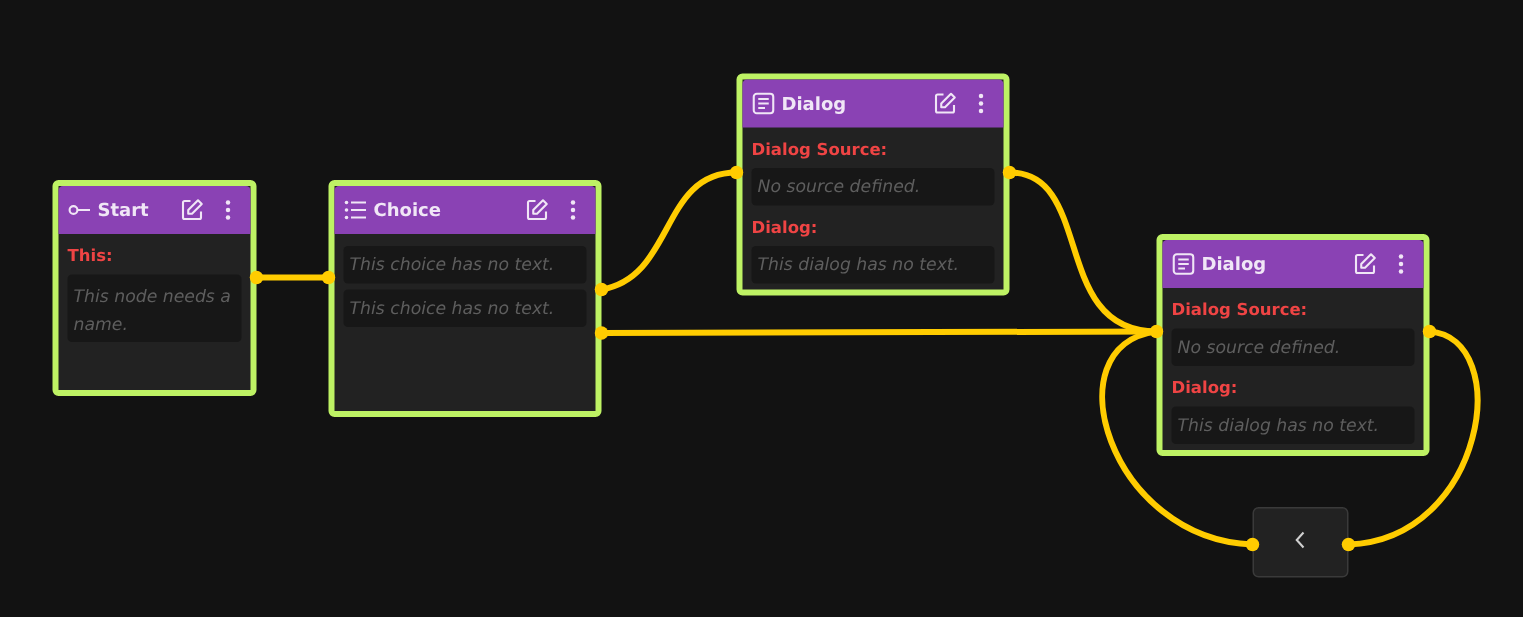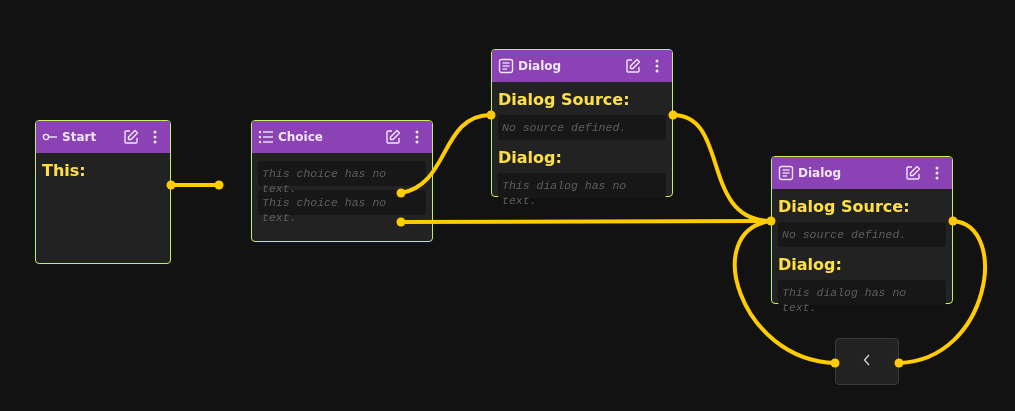--- a/index.html
+++ b/index.html
@@ -1,27 +1,27 @@
 <!DOCTYPE html>
 <html><head>
 <meta charset="utf-8">
 <style>
   html,body{margin:0;padding:0;}
   body{width:1015px;height:411px;background:#121212;position:relative;overflow:hidden;font-family:"DejaVu Sans","Liberation Sans",sans-serif;}
   .canvas{position:absolute;left:0;top:0;width:1015px;height:411px;}
   svg.edges{position:absolute;left:0;top:0;width:1015px;height:411px;pointer-events:none;z-index:2;}
-  .node{position:absolute;background:#222222;border:1px solid #bef264;border-radius:4px;box-sizing:border-box;z-index:1;}
+  .node{position:absolute;background:#222222;border:4px solid #bef264;border-radius:4px;box-sizing:border-box;z-index:1;}
   .node-header{height:32px;background:#8a42b4;border-radius:3px 3px 0 0;display:flex;align-items:center;padding:0 6px;color:#f0e6f6;font-size:12px;font-weight:bold;}
   .node-header .hicon{width:16px;height:16px;margin-right:4px;display:inline-flex;align-items:center;justify-content:center;}
   .node-header .title{flex:1;}
   .node-header .btn{width:18px;height:18px;display:inline-flex;align-items:center;justify-content:center;margin-left:6px;cursor:pointer;}
   .node-body{padding:8px 6px 6px 6px;}
-  .lbl{color:#fde047;font-size:16px;font-weight:bold;margin:0 0 6px 0;}
+  .lbl{color:#ef4444;font-size:11px;font-weight:bold;margin:0 0 6px 0;}
   .field{background:#171717;border-radius:3px;color:#5e5e5e;font-size:11.5px;font-style:italic;padding:5px 4px;box-sizing:border-box;margin-bottom:4px;line-height:19px;}
-  .field.single{height:25px;line-height:15px;font-family:Liberation Mono, monospace;}
+  .field.single{height:25px;line-height:15px;}
   .lbl.second{margin-top:8px;}
   .back-btn{position:absolute;left:835px;top:338px;width:64px;height:47px;background:#222222;border:1px solid #3a3a3a;border-radius:4px;box-sizing:border-box;display:flex;align-items:center;justify-content:center;cursor:pointer;z-index:1;}
 </style>
 </head>
 <body>
 
 <div class="canvas">
 
   <div class="node" style="left:35px;top:120px;width:136px;height:144px;">
     <div class="node-header">
@@ -41,24 +41,25 @@
       <span class="btn">
         <svg width="6" height="16" viewBox="0 0 6 16">
             <circle cx="3" cy="3" r="1.5" fill="#f0e6f6"></circle>
             <circle cx="3" cy="8" r="1.5" fill="#f0e6f6"></circle>
             <circle cx="3" cy="13" r="1.5" fill="#f0e6f6"></circle>
           </svg>
       </span>
     </div>
     <div class="node-body">
       <div class="lbl">This:</div>
+      <div class="field" style="height:45px;">This node needs a name.</div>
     </div>
   </div>
 
-  <div class="node" style="left:219px;top:120px;width:182px;height:122px;margin-left:32px;">
+  <div class="node" style="left:219px;top:120px;width:182px;height:158px;">
     <div class="node-header">
       <span class="hicon">
         <svg width="16" height="16" viewBox="0 0 16 16">
             <circle cx="2" cy="3" r="1.2" fill="#f0e6f6"></circle>
             <circle cx="2" cy="8" r="1.2" fill="#f0e6f6"></circle>
             <circle cx="2" cy="13" r="1.2" fill="#f0e6f6"></circle>
             <line x1="5" y1="3" x2="15" y2="3" stroke="#f0e6f6" stroke-width="1.4"></line>
             <line x1="5" y1="8" x2="15" y2="8" stroke="#f0e6f6" stroke-width="1.4"></line>
             <line x1="5" y1="13" x2="15" y2="13" stroke="#f0e6f6" stroke-width="1.4"></line>
           </svg>

